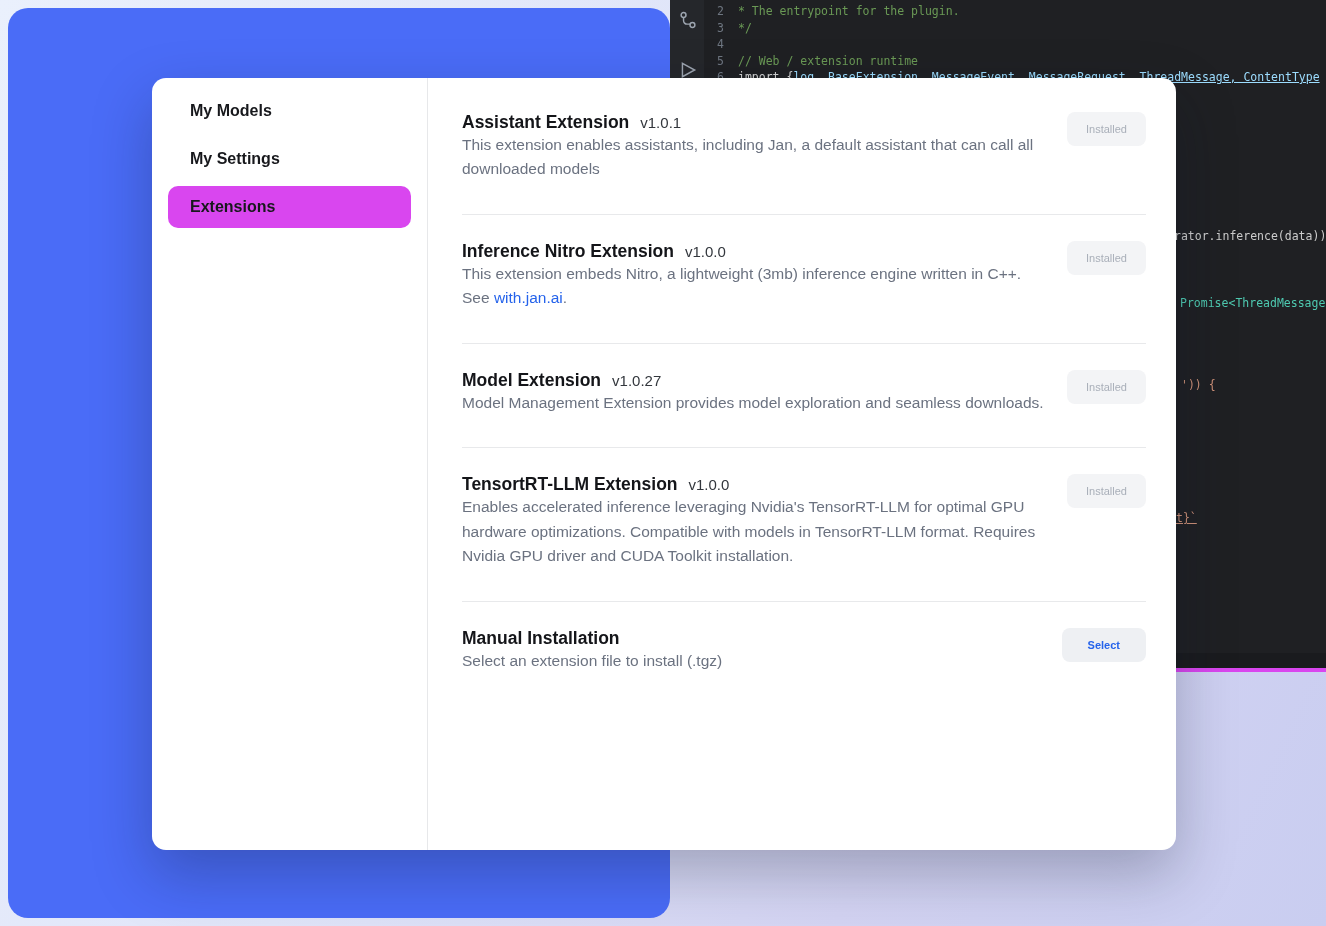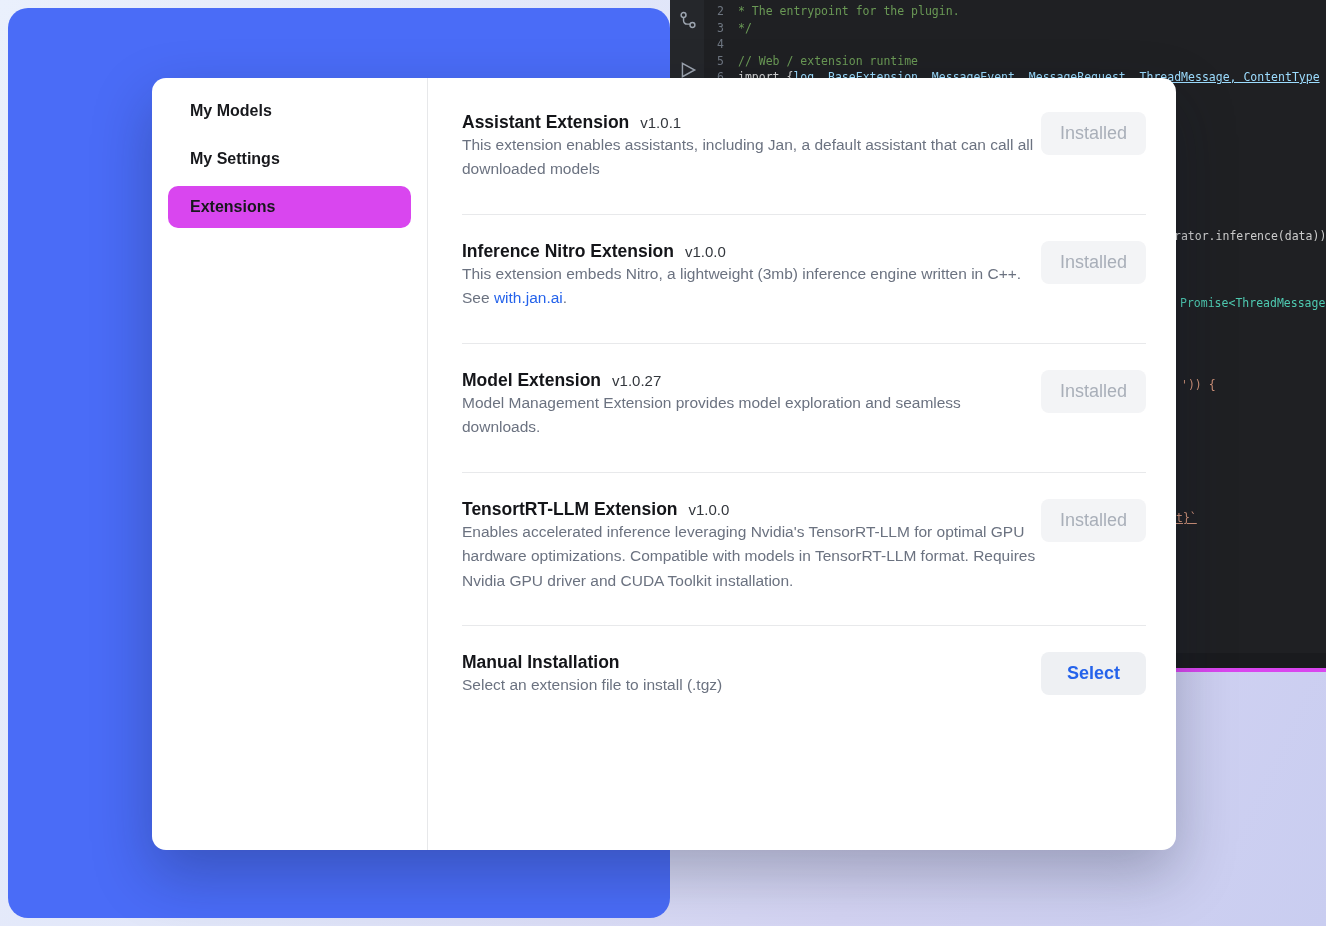--- a/index.html
+++ b/index.html
@@ -74,21 +74,21 @@
   .ext-row.first { padding-top:8px; }
   .ext-row.manual { border-bottom:none; padding-bottom:30px; }
   .ext-text { max-width:585px; }
   .title-line { display:flex; align-items:baseline; gap:11px; }
   .ext-name { font-size:17.5px; font-weight:700; color:#141519; }
   .ext-version { font-size:15px; font-weight:400; color:#33373d; }
   .ext-desc { font-size:15.5px; line-height:1.58; color:#6b7280; }
   .desc-link { color:#2563eb; text-decoration:none; cursor:pointer; }
   .btn {
     border:none; border-radius:8px; font-family:inherit; cursor:pointer;
-    padding:11px 19px; font-size:18px; flex:0 0 auto;
+    padding:11px 19px; font-size:11px; flex:0 0 auto;
   }
   .btn.installed { background:#f3f4f6; color:#a9afb9; font-weight:500; }
   .btn.select { background:#eef0f3; color:#2563eb; font-weight:700; padding:11px 26px; }
 </style>
 </head>
 <body>
 
 <div class="blue-panel"></div>
 
 <div class="editor">

